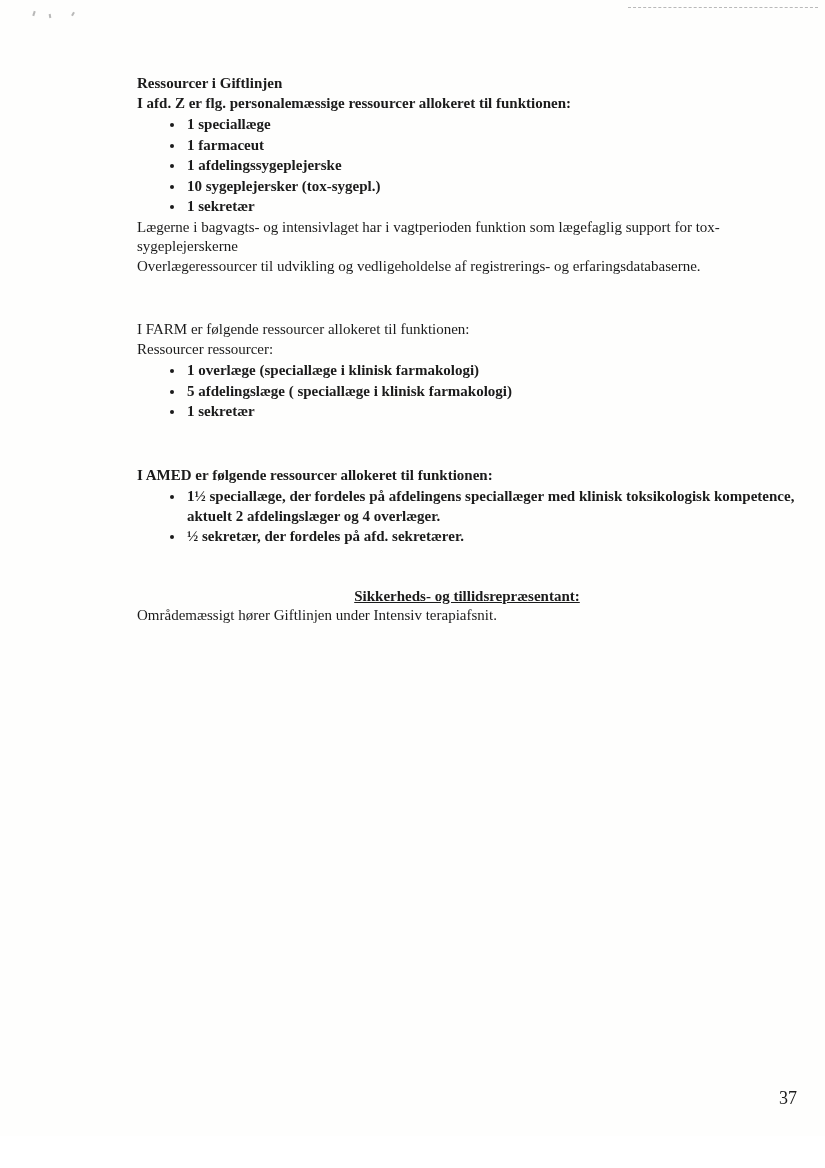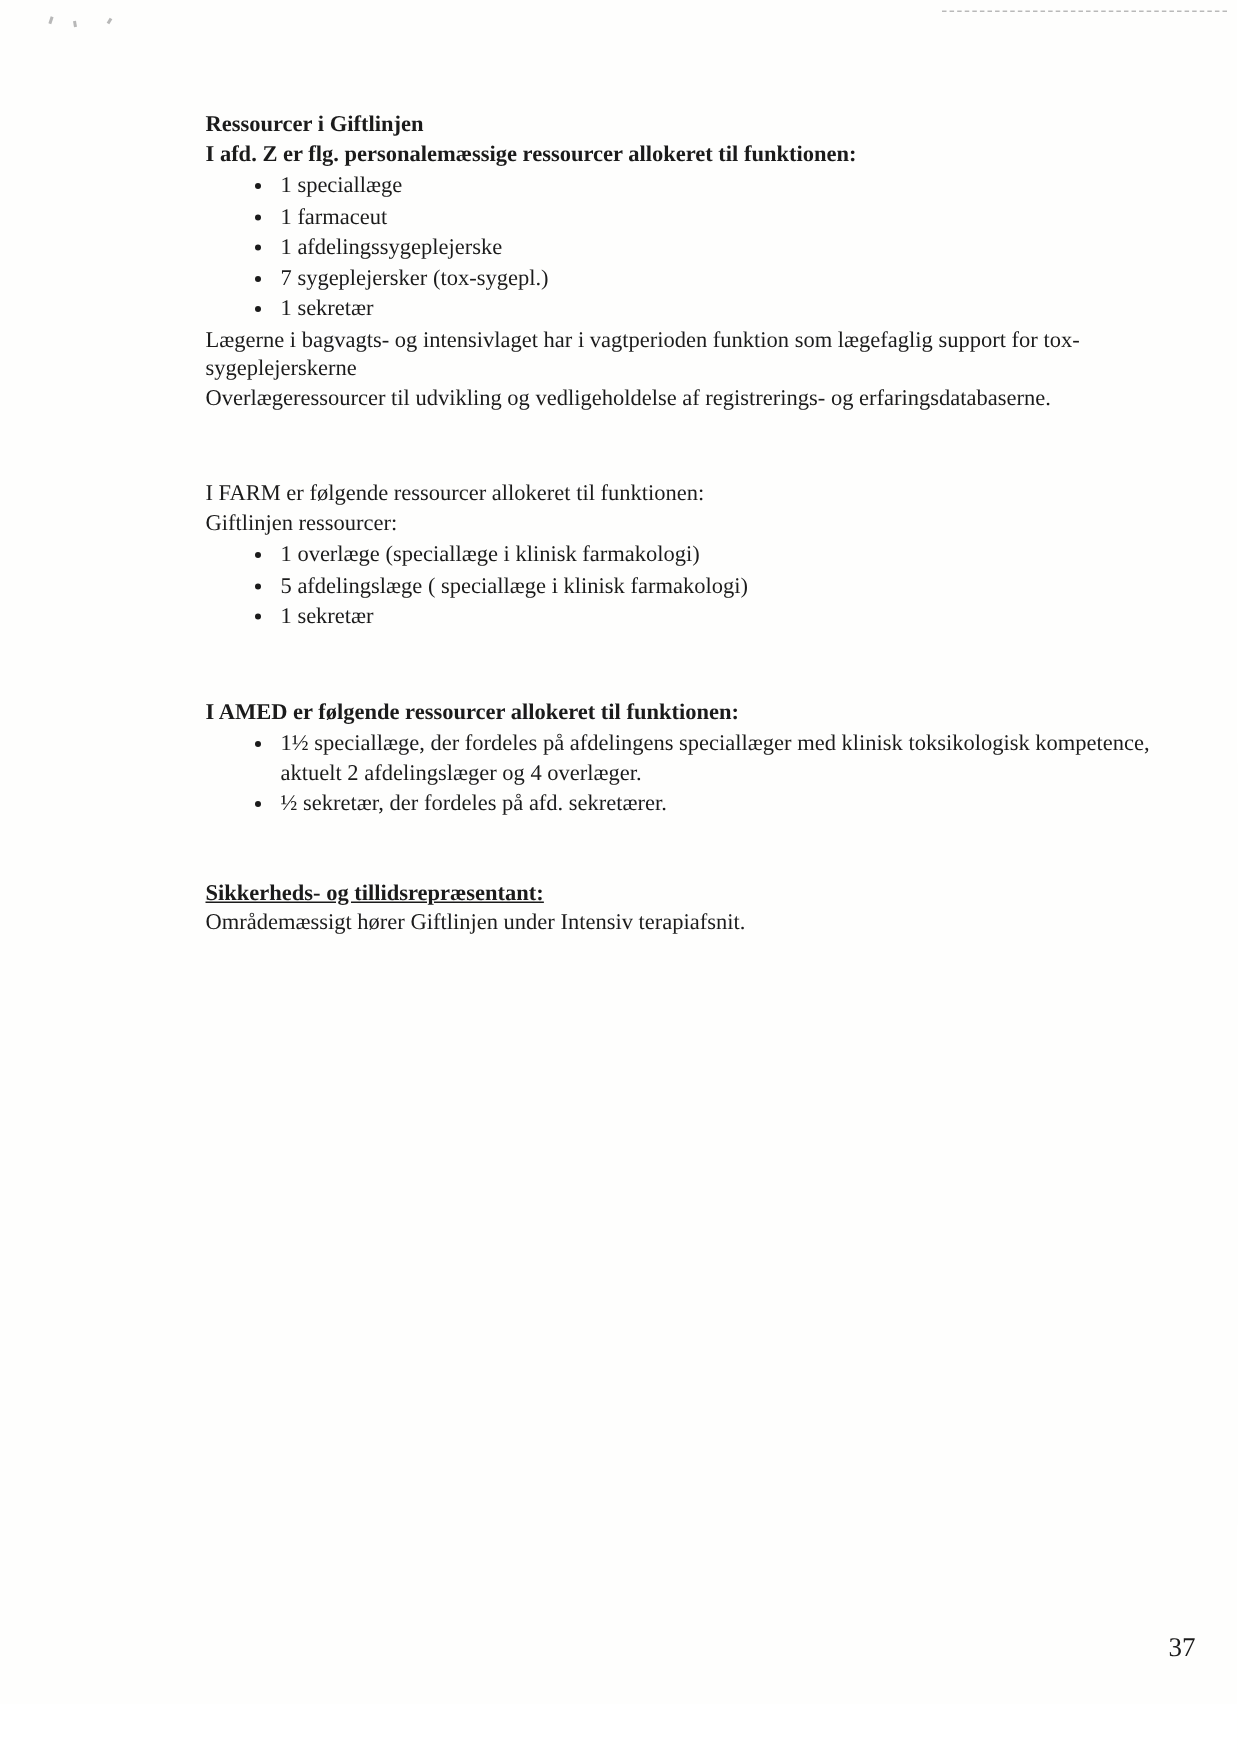--- a/index.html
+++ b/index.html
@@ -24,25 +24,26 @@
     top: 74px;
     width: 660px;
   }
   h2, h3, p {
     margin: 0;
     padding: 0;
     font-size: 15px;
     font-weight: normal;
   }
   .b { font-weight: bold; }
-  .u { text-decoration: underline; }
+  .u { text-decoration: underline; text-align: center; }
   ul {
     margin: 2px 0 0 0;
     padding: 0 0 0 48px;
     list-style: disc;
+    font-weight: bold;
   }
   li {
     margin: 0 0 1px 0;
     padding-left: 2px;
   }
   .indent { margin-left: 48px; padding-left: 2px; }
   .gap { margin-top: 44px; }
   .gap-sm { margin-top: 40px; }
   .page-number {
     position: absolute;
@@ -85,28 +86,28 @@
   <div class="speck speck3"></div>
 
   <div class="content">
 
     <h2 class="b">Ressourcer i Giftlinjen</h2>
     <p class="b">I afd. Z er flg. personalemæssige ressourcer allokeret til funktionen:</p>
     <ul>
       <li>1 speciallæge</li>
       <li>1 farmaceut</li>
       <li>1 afdelingssygeplejerske</li>
-      <li>7 sygeplejersker (tox-sygepl.)</li>
+      <li>10 sygeplejersker (tox-sygepl.)</li>
       <li>1 sekretær</li>
     </ul>
     <p>Lægerne i bagvagts- og intensivlaget har i vagtperioden funktion som lægefaglig support for tox-sygeplejerskerne</p>
     <p>Overlægeressourcer til udvikling og vedligeholdelse af registrerings- og erfaringsdatabaserne.</p>
 
     <p class="gap">I FARM er følgende ressourcer allokeret til funktionen:</p>
-    <p>Giftlinjen ressourcer:</p>
+    <p>Ressourcer ressourcer:</p>
     <ul>
       <li>1 overlæge (speciallæge i klinisk farmakologi)</li>
       <li>5 afdelingslæge ( speciallæge i klinisk farmakologi)</li>
       <li>1 sekretær</li>
     </ul>
 
     <p class="b gap">I AMED er følgende ressourcer allokeret til funktionen:</p>
     <ul>
       <li>1½ speciallæge, der fordeles på afdelingens speciallæger med klinisk toksikologisk kompetence, aktuelt 2 afdelingslæger og 4 overlæger.</li>
       <li>½ sekretær, der fordeles på afd. sekretærer.</li>

